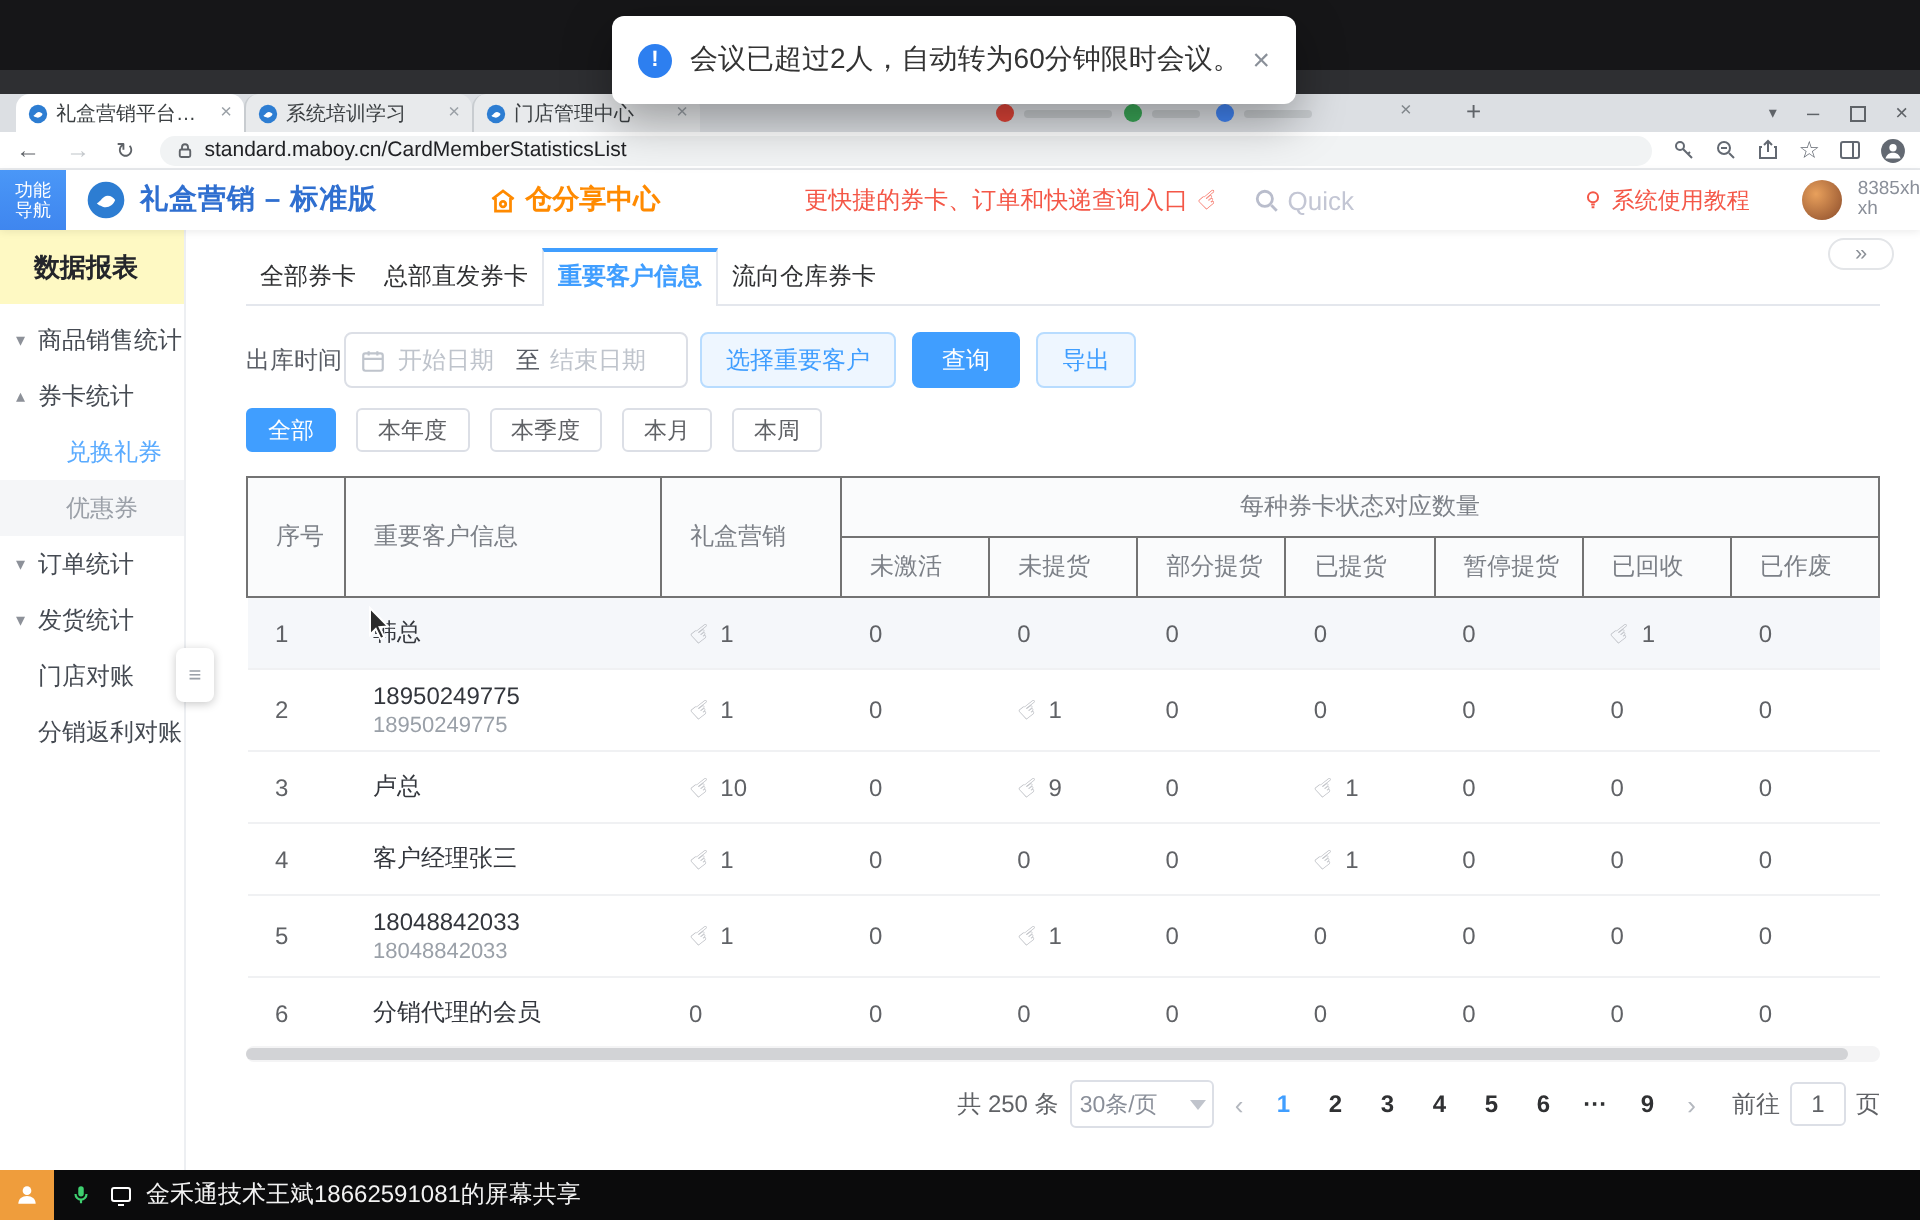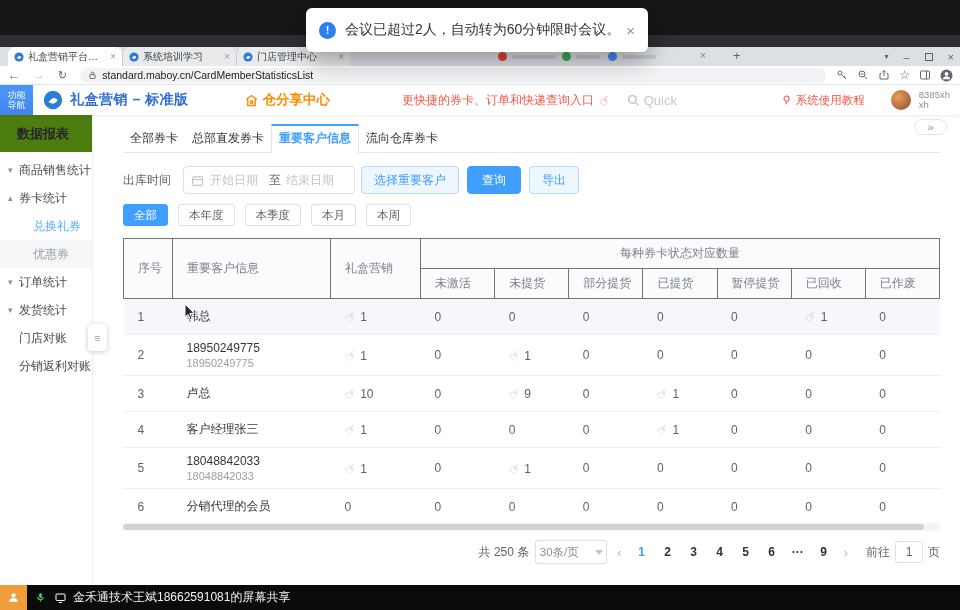--- a/index.html
+++ b/index.html
@@ -46,50 +46,50 @@
   
   .app-header { position:absolute; left:0; top:85px; width:960px; height:30px; background:#fff; display:flex; align-items:center; box-shadow:0 1px 4px rgba(0,0,0,.08); z-index:5; }
   .navbox { width:33px; height:30px; background:linear-gradient(180deg,#4a97f7,#3f86ef); color:#fff; font-size:9px; line-height:10px;
     display:flex; flex-direction:column; align-items:center; justify-content:center; }
   .brandgrp { display:flex; align-items:center; margin-left:10px; }
   .brandtxt { font-size:14px; font-weight:bold; color:#2f6fd0; margin-left:7px; letter-spacing:.5px; white-space:nowrap; }
   .sharecenter { display:flex; align-items:center; margin-left:55px; color:#ff8a00; font-weight:bold; font-size:13.5px; gap:4px; white-space:nowrap; }
   .quickentry { display:flex; align-items:center; margin-left:72px; font-size:12px; color:#f45747; gap:5px; white-space:nowrap; }
   .hand-red { display:inline-block; transform:rotate(-40deg); font-size:13px; color:#f45747; }
   .quickq { display:flex; align-items:center; gap:4px; margin-left:16px; color:#c3c6d4; font-size:13px; }
-  .hdr-right { margin-left:auto; display:flex; align-items:center; margin-right:10px; gap:8px; }
+  .hdr-right { margin-left:auto; display:flex; align-items:center; gap:8px; }
   .tutorial { display:flex; align-items:center; gap:4px; color:#f45747; font-size:11.5px; white-space:nowrap; }
   .avatar { width:20px; height:20px; border-radius:50%; background:radial-gradient(circle at 35% 35%, #e8a05c, #8a4b2a); margin-left:18px; }
   .uname { font-size:9.5px; color:#8a8f99; line-height:10px; }
 
   
   .app-body { position:absolute; left:0; top:115px; width:960px; height:470px; display:flex; background:#fff; }
   .sidebar { width:93px; border-right:1px solid #edeff2; flex:0 0 auto; }
-  .sb-title { height:37px; background:#4d7c0f; font-size:13px; font-weight:bold; color:#24262b; line-height:37px; padding-left:17px; }
+  .sb-title { height:37px; background:#fef9c3; font-size:13px; font-weight:bold; color:#24262b; line-height:37px; padding-left:17px; }
   .sb-item { height:28px; display:flex; align-items:center; font-size:12px; color:#454a52; padding-left:8px; }
   .sb-item .arr { width:11px; font-size:9px; color:#8d9199; }
   .sb-item.child { padding-left:33px; }
   .sb-item.active { color:#5aabff; }
   .sb-item.muted { color:#9ba0a8; background:#f5f6f8; }
   .sb-item.plain { padding-left:19px; }
   .sb-gap { height:4px; }
   .handle { position:absolute; left:88px; top:324px; width:19px; height:27px; background:#fff; border-radius:4px;
     box-shadow:0 1px 5px rgba(0,0,0,.22); display:flex; align-items:center; justify-content:center; color:#9aa0a8; font-size:11px; z-index:6; }
 
   .main { flex:1; position:relative; padding:0 20px 0 30px; }
   .expand-pill { position:absolute; right:13px; top:4px; width:33px; height:16px; border:1px solid #e3e5e8; border-radius:9px;
     display:flex; align-items:center; justify-content:center; color:#8b9097; font-size:11px; background:#fff; }
 
   .ctabs { display:flex; margin-top:9px; border-bottom:1px solid #e4e7ed; height:29px; }
   .ctab { padding:0 7px; line-height:28px; font-size:12px; color:#303133; white-space:nowrap; }
   .ctab.active { color:#409eff; border-top:2px solid #409eff; border-left:1px solid #e4e7ed; border-right:1px solid #e4e7ed;
     line-height:25px; background:#fff; margin-bottom:-1px; font-weight:bold; }
 
   .filters { display:flex; align-items:center; margin-top:13px; }
-  .flabel { font-size:12px; color:#5a5e66; margin-right:12px; white-space:nowrap; }
+  .flabel { font-size:12px; color:#5a5e66; margin-right:1px; white-space:nowrap; }
   .datepill { width:172px; height:28px; border:1px solid #dcdfe6; border-radius:4px; display:flex; align-items:center; padding:0 7px; }
   .datepill input { border:none; outline:none; width:54px; font-size:12px; color:#606266; font-family:inherit; }
   .datepill input::placeholder { color:#bfc4cc; }
   .zhi { font-size:12px; color:#5a5e66; margin:0 5px; }
   .btn { height:28px; border-radius:4px; font-size:12px; display:flex; align-items:center; padding:0 12px; white-space:nowrap; }
   .btn.outline { background:#eef6ff; border:1px solid #b8dcff; color:#409eff; margin-left:6px; }
   .btn.primary { background:#409eff; border:1px solid #409eff; color:#fff; margin-left:8px; padding:0 14px; }
   .quickrow { display:flex; align-items:center; gap:10px; margin-top:10px; }
   .qbtn { height:22px; border-radius:3px; font-size:11.5px; display:flex; align-items:center; padding:0 10px; border:1px solid #dcdfe6; color:#606266; background:#fff; }
   .qbtn.active { background:#409eff; border-color:#409eff; color:#fff; }

